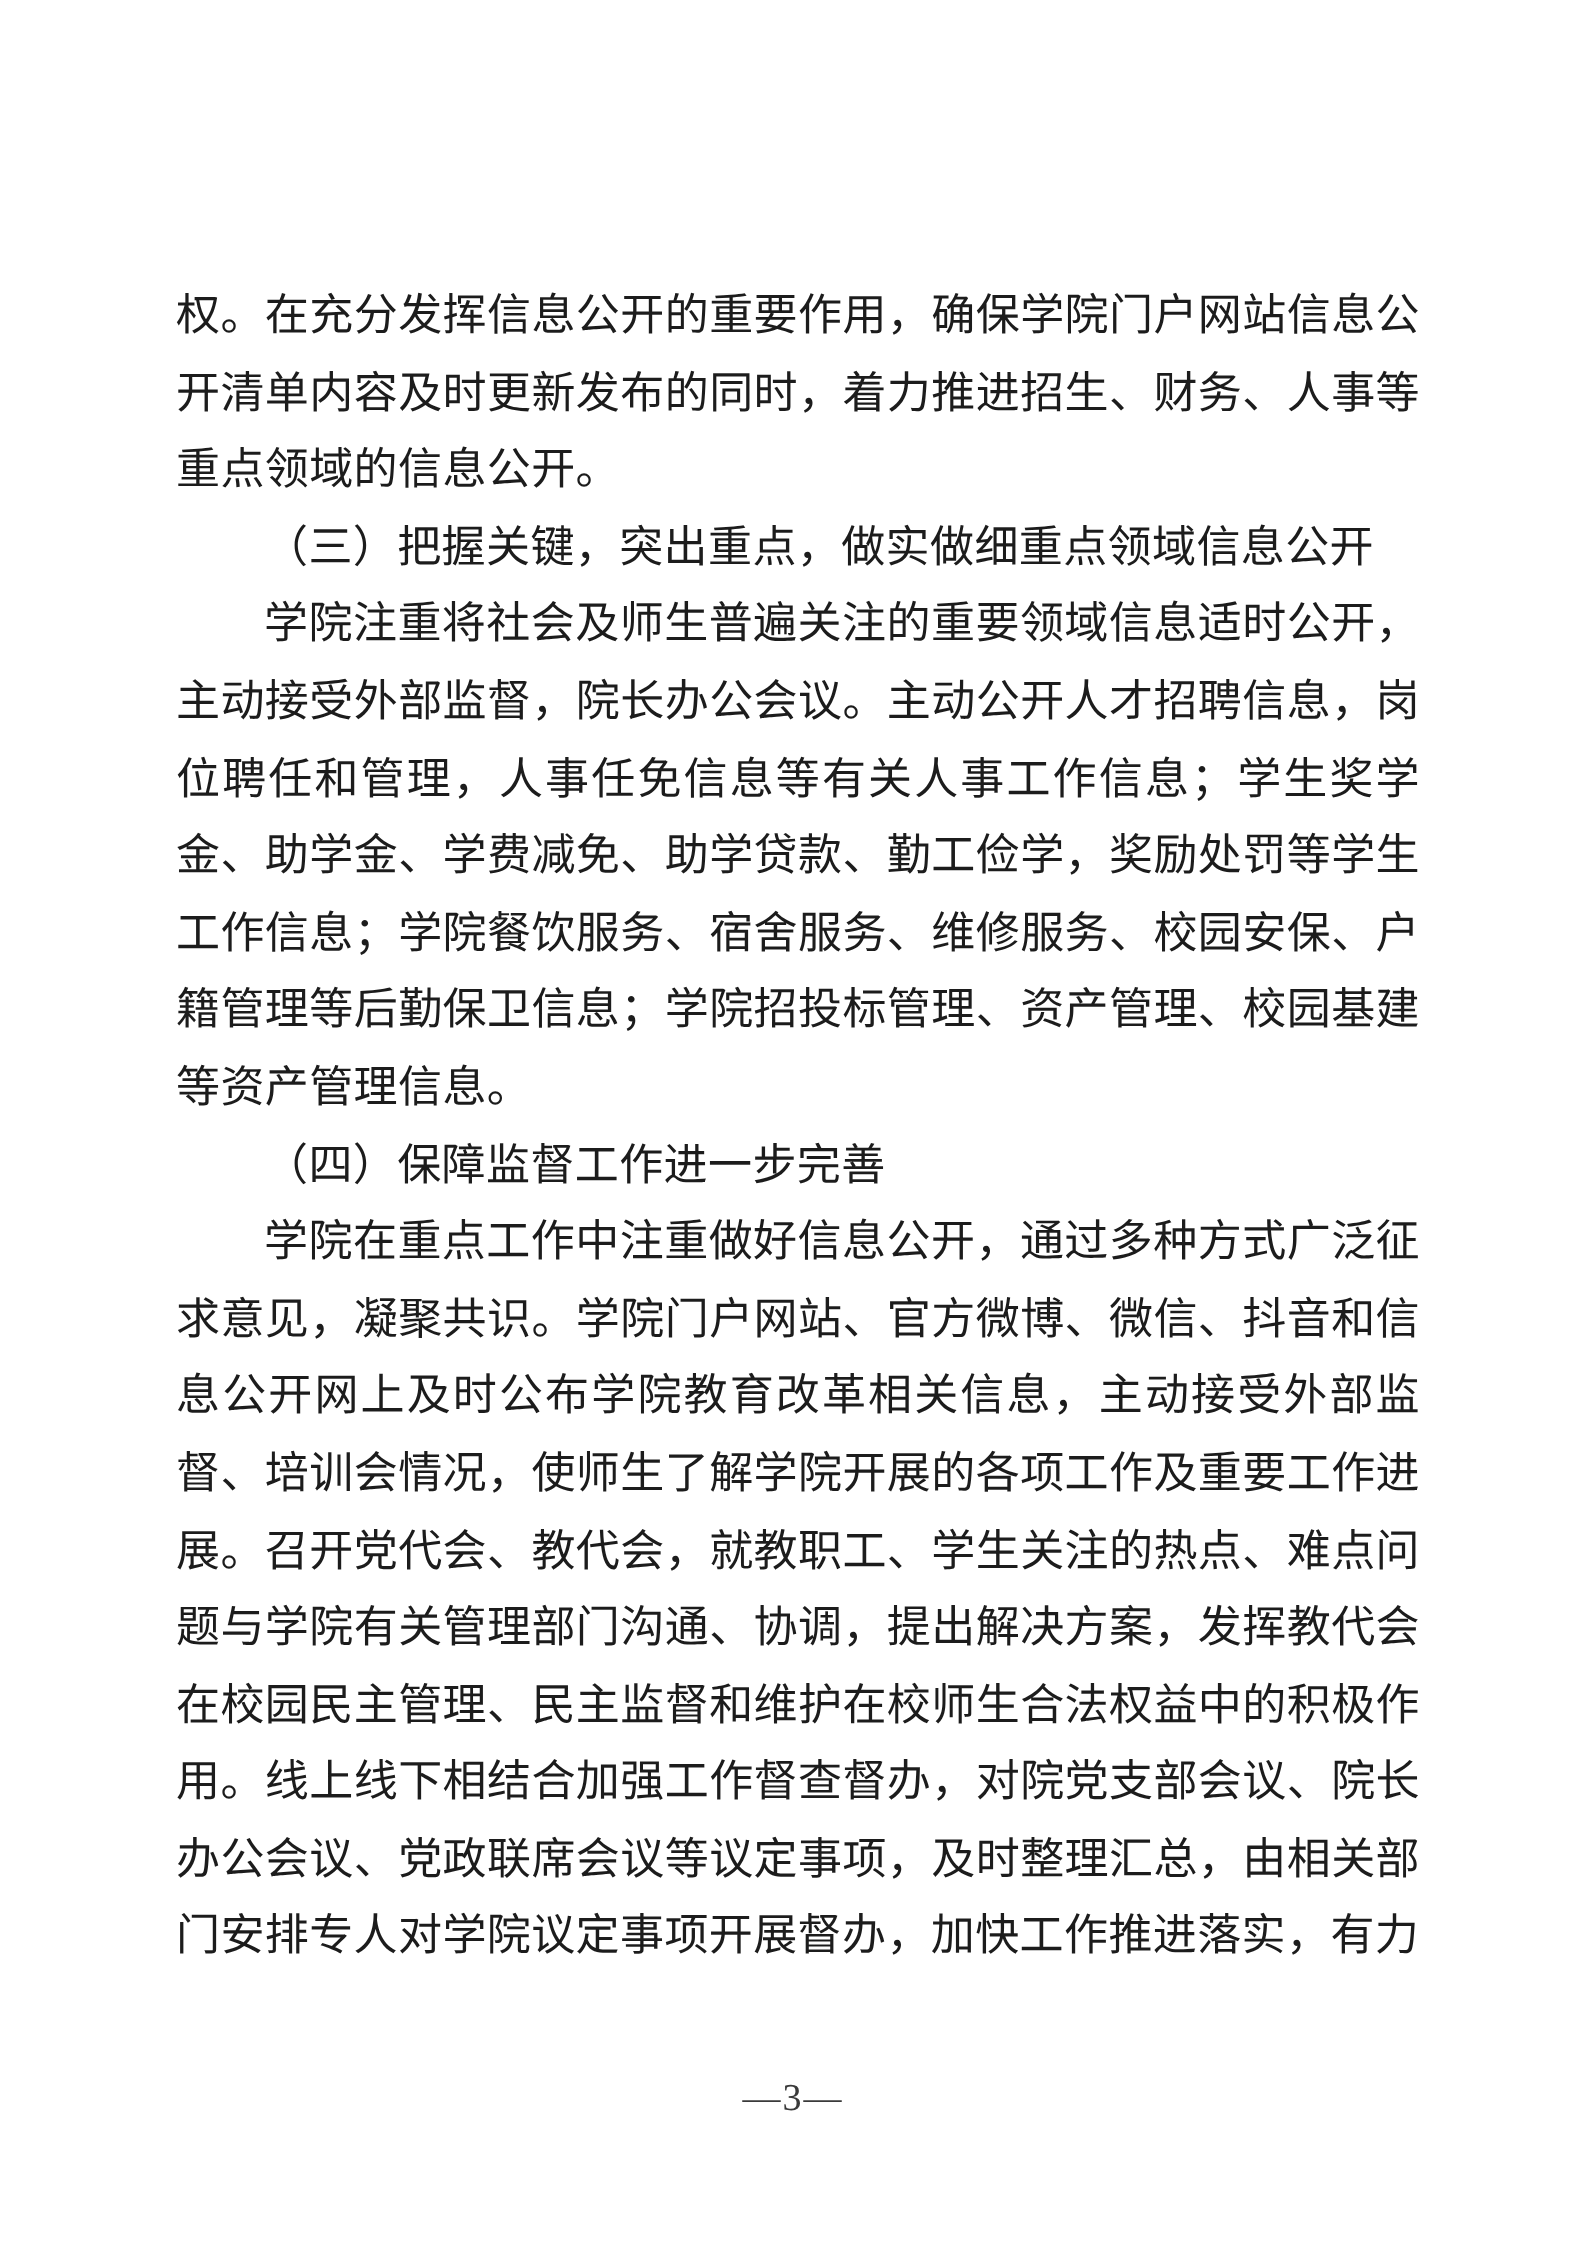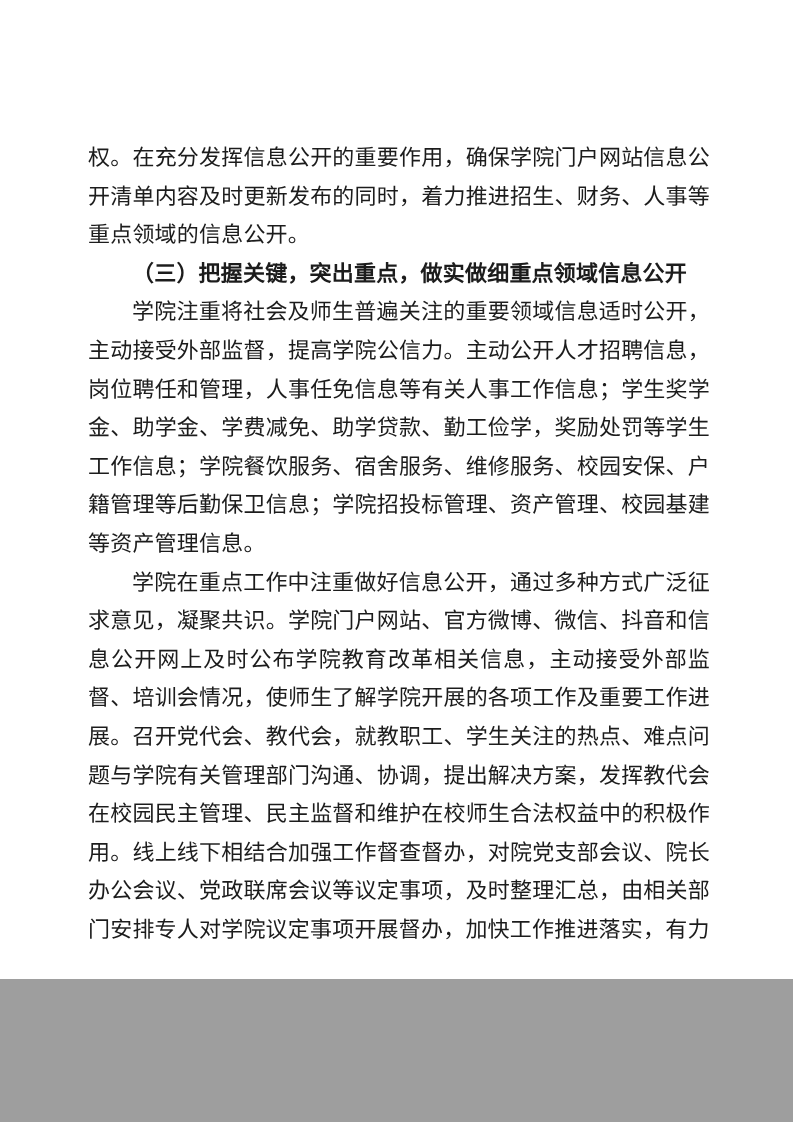--- a/index.html
+++ b/index.html
@@ -4,21 +4,21 @@
 <title>Document Page</title>
 <style>
   html, body {
     margin: 0;
     padding: 0;
     background: #9e9e9e;
   }
   .page {
     position: relative;
     width: 793px;
-    height: 979px;
+    height: 1122px;
     margin: 0 auto;
     background: #ffffff;
     overflow: hidden;
     font-family: "Liberation Serif", "DejaVu Serif", serif;
   }
   .doc-body {
     position: absolute;
     left: 88px;
     top: 139px;
     width: 622px;
@@ -33,40 +33,41 @@
     padding: 0;
   }
   .paragraph_continuation {
     text-indent: 0;
   }
   .paragraph {
     text-indent: 2em;
   }
   .heading {
     text-indent: 2em;
-    font-weight: bold;
+    font-weight: normal;
   }
   .page-footer {
     position: absolute;
     left: 0;
     top: 1036px;
     width: 100%;
     text-align: center;
     color: #3a3a3a;
     font-size: 19px;
     line-height: 28px;
     letter-spacing: 1px;
   }
 </style>
 </head>
 <body>
 
 <div class="page">
   <main class="doc-body" id="doc-body">
       <p class="block paragraph_continuation">权。在充分发挥信息公开的重要作用，确保学院门户网站信息公开清单内容及时更新发布的同时，着力推进招生、财务、人事等重点领域的信息公开。</p>
       <p class="block heading">（三）把握关键，突出重点，做实做细重点领域信息公开</p>
-      <p class="block paragraph">学院注重将社会及师生普遍关注的重要领域信息适时公开，主动接受外部监督，提高学院公信力。主动公开人才招聘信息，岗位聘任和管理，人事任免信息等有关人事工作信息；学生奖学金、助学金、学费减免、助学贷款、勤工俭学，奖励处罚等学生工作信息；学院餐饮服务、宿舍服务、维修服务、校园安保、户籍管理等后勤保卫信息；学院招投标管理、资产管理、校园基建等资产管理信息。</p>
+      <p class="block paragraph">学院注重将社会及师生普遍关注的重要领域信息适时公开，主动接受外部监督，院长办公会议。主动公开人才招聘信息，岗位聘任和管理，人事任免信息等有关人事工作信息；学生奖学金、助学金、学费减免、助学贷款、勤工俭学，奖励处罚等学生工作信息；学院餐饮服务、宿舍服务、维修服务、校园安保、户籍管理等后勤保卫信息；学院招投标管理、资产管理、校园基建等资产管理信息。</p>
+      <p class="block heading">（四）保障监督工作进一步完善</p>
       <p class="block paragraph">学院在重点工作中注重做好信息公开，通过多种方式广泛征求意见，凝聚共识。学院门户网站、官方微博、微信、抖音和信息公开网上及时公布学院教育改革相关信息，主动接受外部监督、培训会情况，使师生了解学院开展的各项工作及重要工作进展。召开党代会、教代会，就教职工、学生关注的热点、难点问题与学院有关管理部门沟通、协调，提出解决方案，发挥教代会在校园民主管理、民主监督和维护在校师生合法权益中的积极作用。线上线下相结合加强工作督查督办，对院党支部会议、院长办公会议、党政联席会议等议定事项，及时整理汇总，由相关部门安排专人对学院议定事项开展督办，加快工作推进落实，有力</p>
     </main>
   <div class="page-footer">
     <span>—3—</span>
   </div>
 </div>
 
 </body></html>

